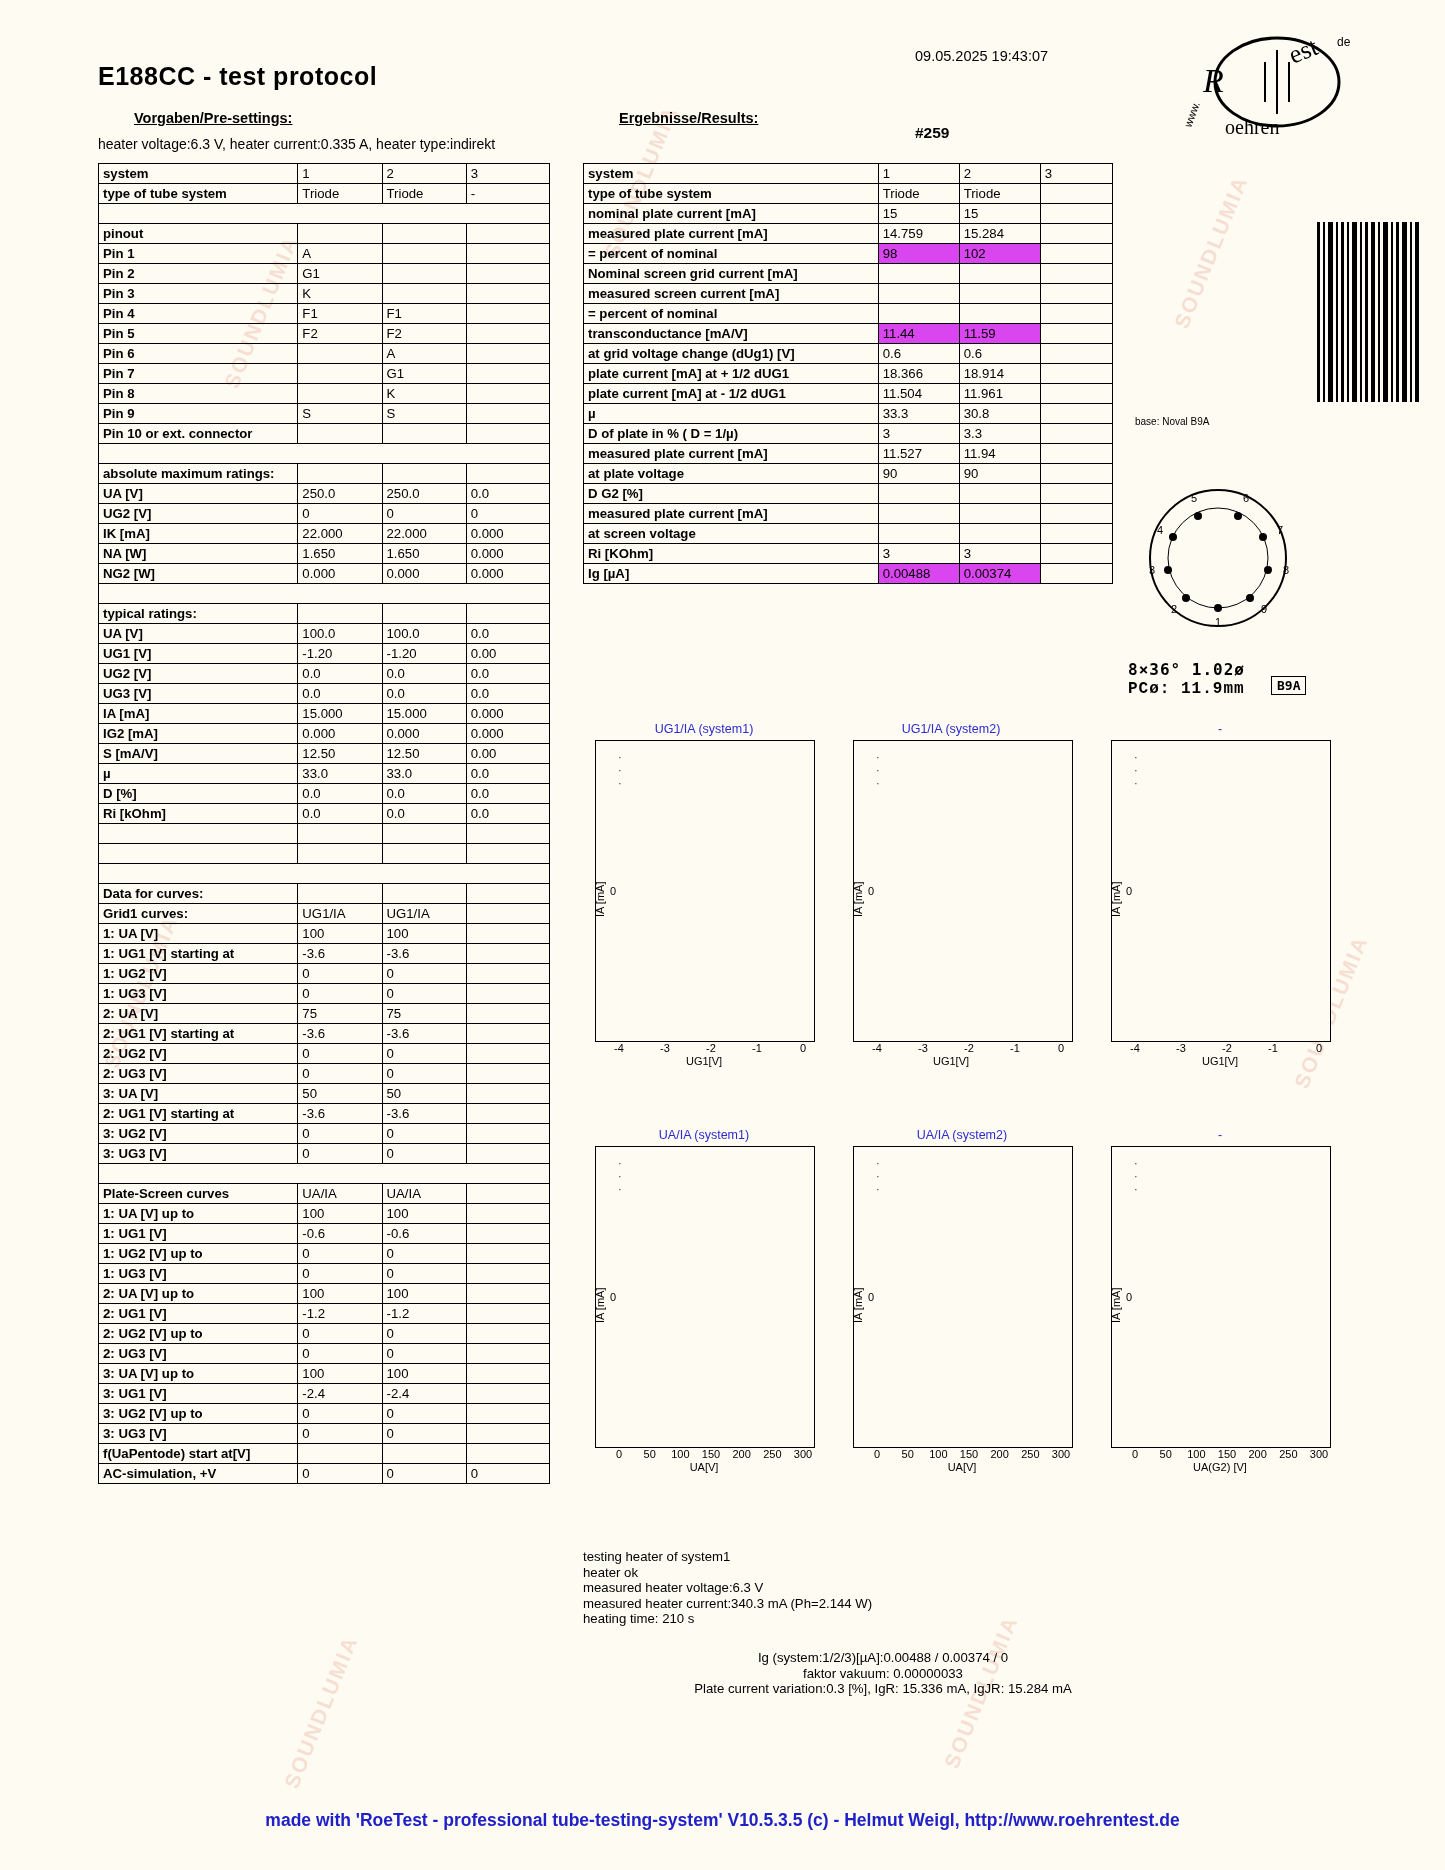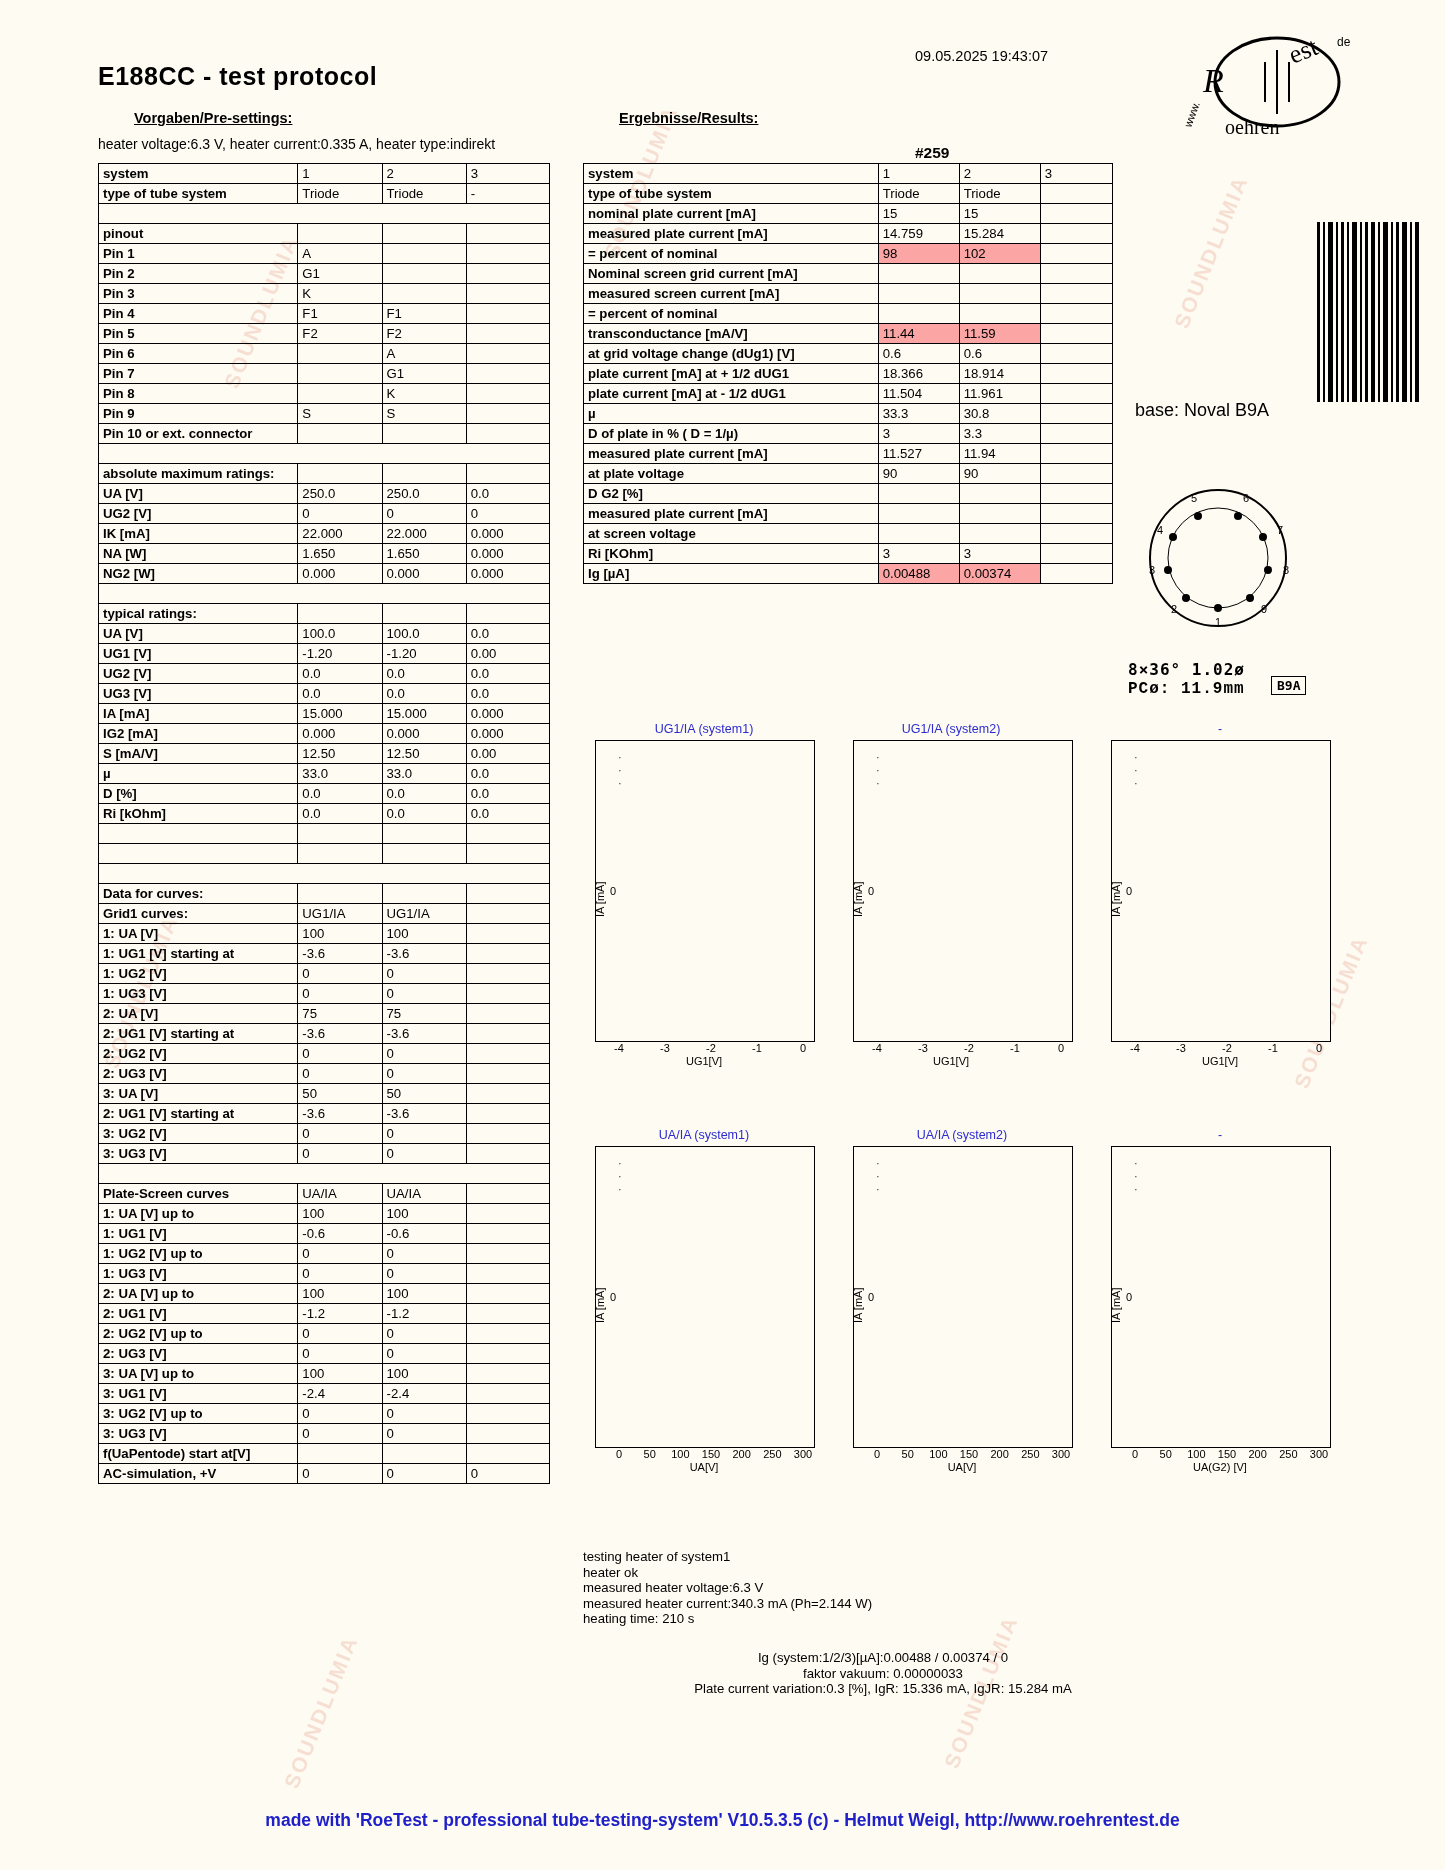--- a/index.html
+++ b/index.html
@@ -25,30 +25,30 @@
     white-space:nowrap;
     font-size:21px;
     transform-origin:center;
   }
 
   .title {
     position:absolute; left:98px; top:62px;
     font-size:25px; font-weight:bold; letter-spacing:.5px;
   }
   .timestamp { position:absolute; left:915px; top:48px; font-size:14.5px; }
-  .serial { position:absolute; left:915px; top:124px; font-size:15.5px; font-weight:bold;margin-top:20px; }
+  .serial { position:absolute; left:915px; top:124px; font-size:15.5px; font-weight:bold; }
 
   .sec-head { position:absolute; font-size:14.5px; font-weight:bold; text-decoration:underline;margin-left:36px; }
   .heater-line { position:absolute; left:98px; top:136px; font-size:14px;text-align:right; }
 
   table.grid { border-collapse:collapse; font-size:13.2px; }
   table.grid td { border:1px solid #000; padding:1px 4px; height:17px; line-height:15px; vertical-align:middle; }
   td.lbl { font-weight:bold; }
   td.blank { border:none; height:13px; }
-  .green { background:#fca5a5; }
+  .green { background:#d946ef; }
   .empty-row td { height:13px; }
 
   
   #left-table { position:absolute; left:98px; top:163px; width:452px; }
   #left-table td:nth-child(1){ width:200px; }
   #left-table td:nth-child(2){ width:78px; }
   #left-table td:nth-child(3){ width:78px; }
   #left-table td:nth-child(4){ width:78px; }
 
   
@@ -58,21 +58,21 @@
   #right-table td:nth-child(3){ width:74px; }
   #right-table td:nth-child(4){ width:68px; }
 
   
   .logo { position:absolute; left:1165px; top:30px; width:200px; height:110px; }
   .logo svg { width:200px; height:110px; }
 
   
   .barcode { position:absolute; left:1315px; top:222px; width:110px; height:180px; }
   .barcode .bars { width:100%; height:100%; }
-  .base-label { position:absolute; left:1135px; top:400px; font-size:18px; }
+  .base-label { position:absolute; left:1135px; top:416px; font-size:10px; }
 
   
   .pinout { position:absolute; left:1118px; top:480px; width:200px; height:160px; }
   .pin-meta { position:absolute; left:1128px; top:660px; font-size:16px; font-family:"DejaVu Sans Mono", monospace; font-weight:bold; letter-spacing:1px; }
   .pin-meta2 { position:absolute; left:1128px; top:680px; font-size:16px; font-family:Liberation Mono, monospace; font-weight:bold; letter-spacing:1px; }
   .b9a-box { position:absolute; left:1271px; top:676px; border:1px solid #000; padding:1px 5px; font-size:13px; font-weight:bold; font-family:"DejaVu Sans Mono", monospace; }
 
   
   .chart { position:absolute; }
   .chart .ct { text-align:center; font-size:12.5px; color:#2b2bd0; margin-bottom:4px; }

